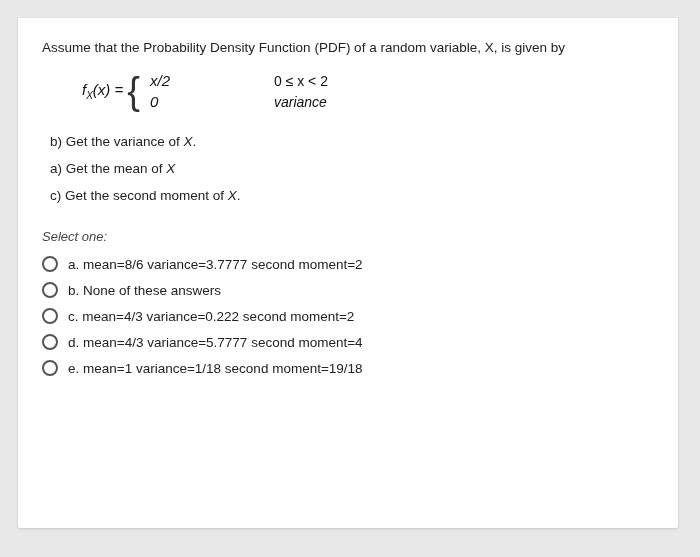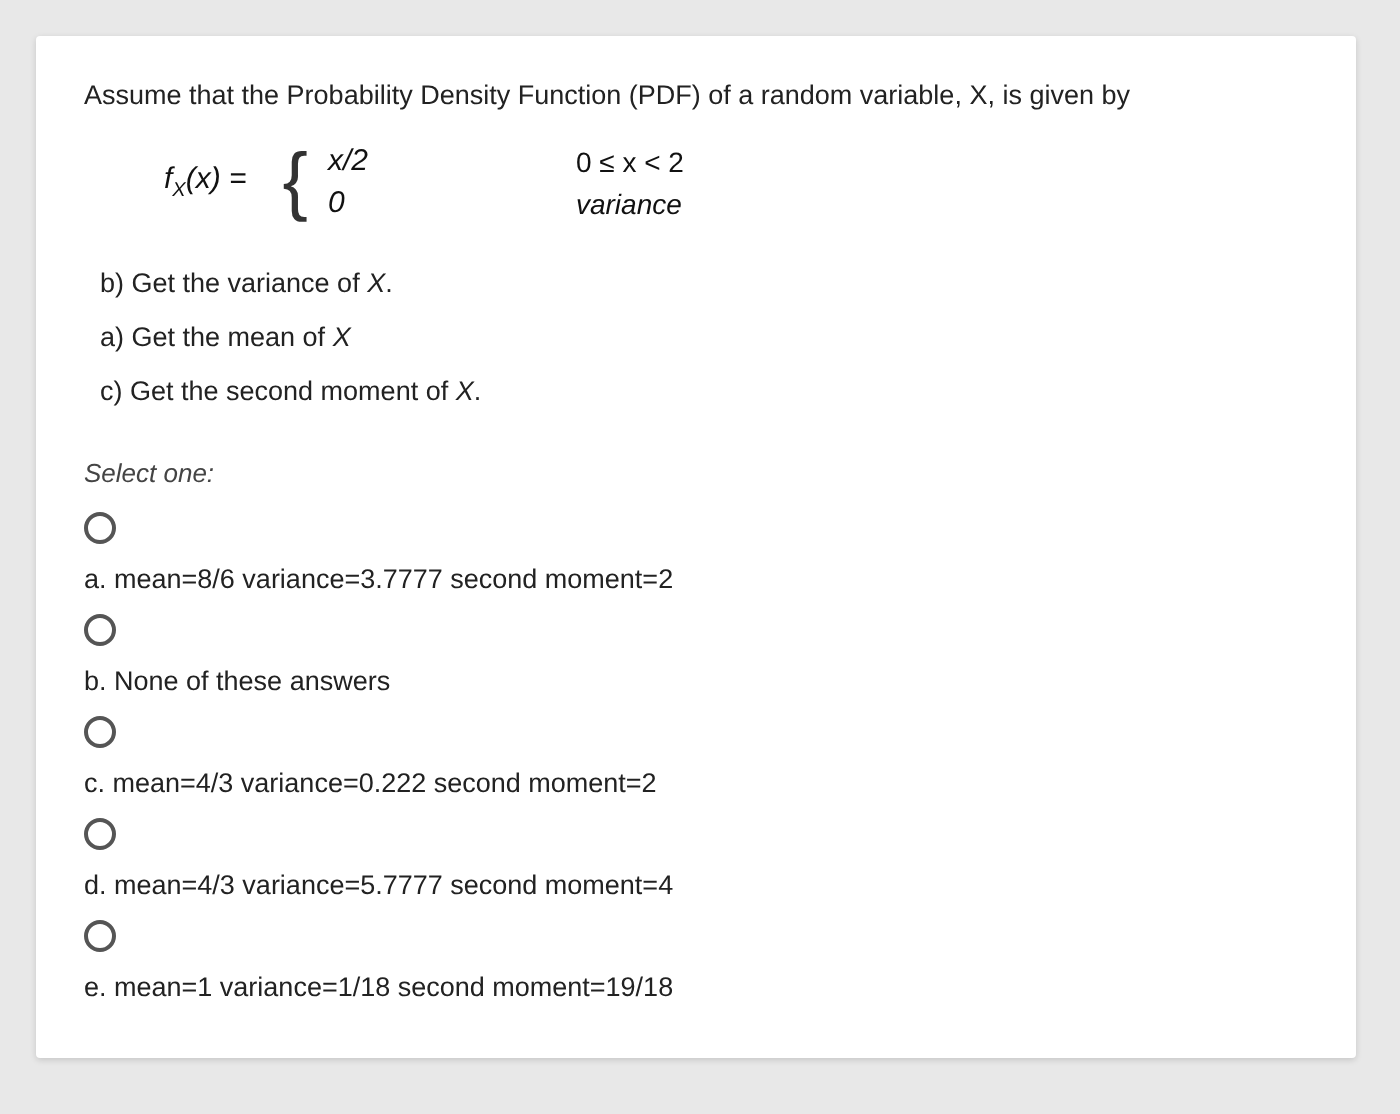--- a/index.html
+++ b/index.html
@@ -35,21 +35,21 @@
     .pdf-formula {
       display: flex;
       align-items: center;
       margin: 10px 0 18px 40px;
       font-size: 15px;
       color: #111;
     }
 
     .fx-label {
       font-style: italic;
-      margin-right: 18px;
+      margin-right: 4px;
       font-size: 15px;
     }
 
     .brace {
       font-size: 38px;
       line-height: 1;
       font-weight: 100;
       margin-right: 10px;
       color: #333;
     }
@@ -97,26 +97,25 @@
 
     .options-list {
       list-style: none;
       display: flex;
       flex-direction: column;
       gap: 10px;
     }
 
     .option-item {
       display: flex;
-      align-items: flex-start;
+      align-items: flex-end;
       gap: 10px;
       font-size: 13.5px;
       color: #222;
       cursor: pointer;
-      flex-direction: column;
     }
 
     .radio-circle {
       width: 16px;
       height: 16px;
       border-radius: 50%;
       border: 2px solid #555;
       flex-shrink: 0;
       background: transparent;
       display: inline-block;

